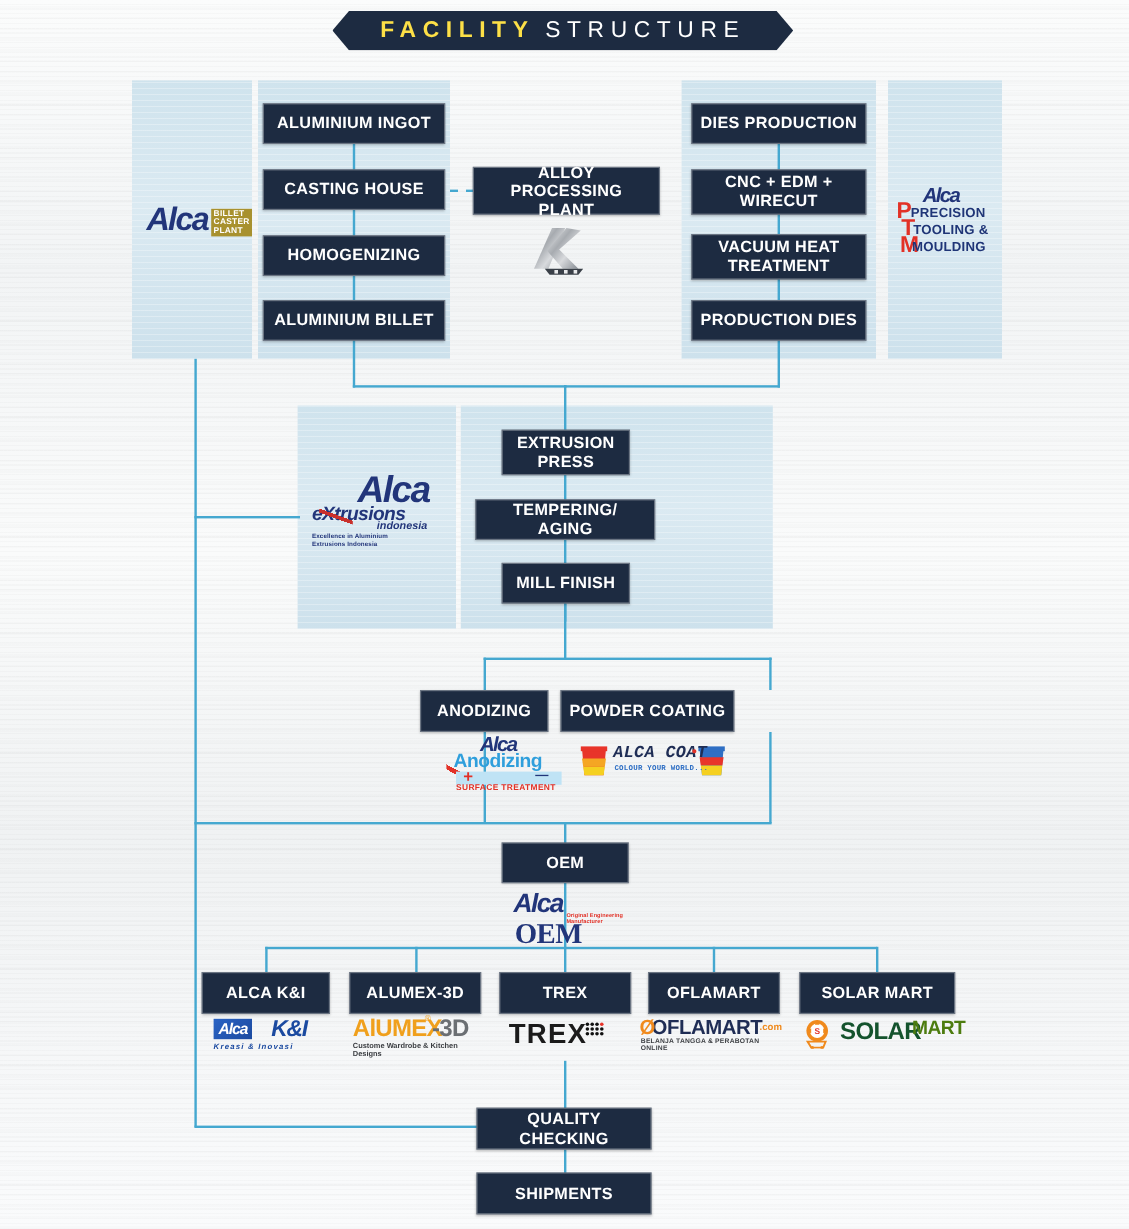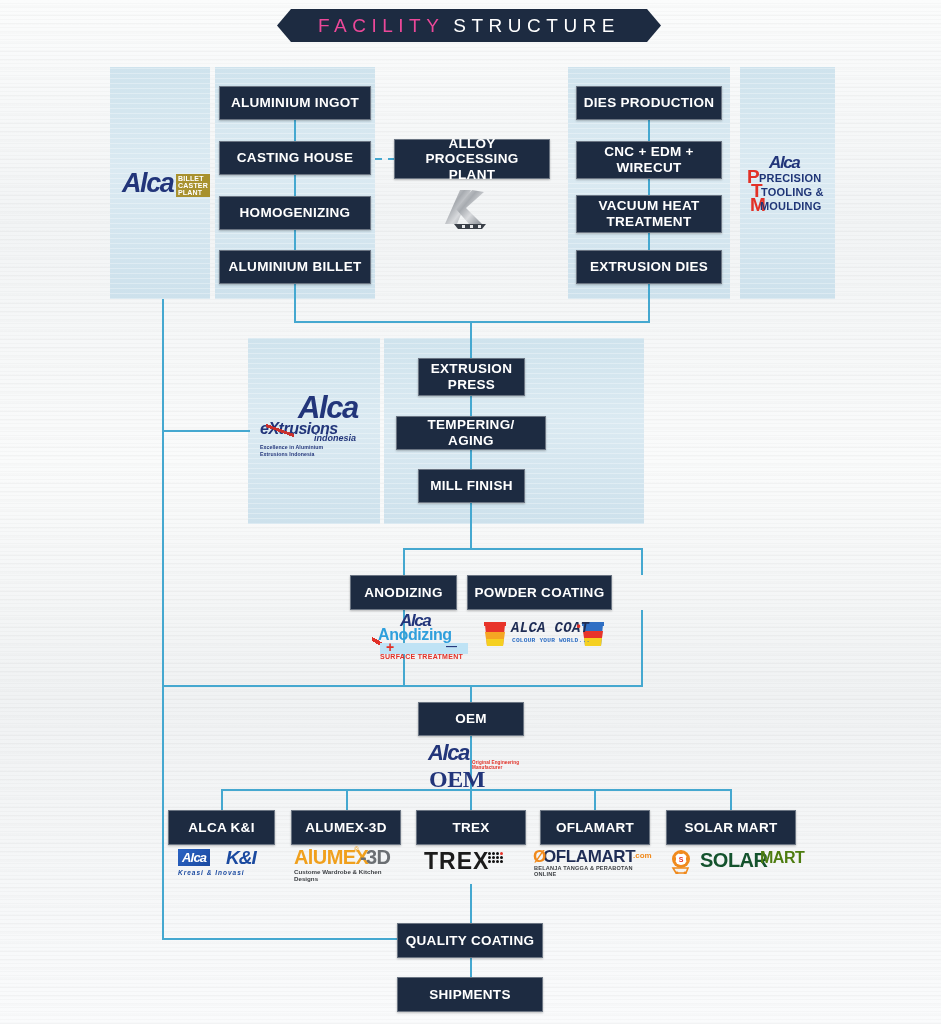--- a/index.html
+++ b/index.html
@@ -13,21 +13,21 @@
   }
   #stage{position:absolute;inset:0;}
 
   
   .banner{
     position:absolute;left:277px;top:9px;width:384px;height:33px;
     background:#1d2b41;
     clip-path:polygon(0 50%,14px 0,370px 0,384px 50%,370px 100%,14px 100%);
     display:flex;align-items:center;justify-content:center;
   }
-  .banner .t1{color:#ec4899;font-weight:normal;font-size:19px;letter-spacing:5.5px;}
+  .banner .t1{color:#fde047;font-weight:bold;font-size:19px;letter-spacing:5.5px;}
   .banner .t2{color:#fff;font-weight:400;font-size:19px;letter-spacing:5.5px;margin-left:9px;}
 
   
   .panel{position:absolute;background:linear-gradient(180deg,#cfe3ed 0%,#d9e9f1 45%,#cde1ec 100%);
          box-shadow:0 0 0 0 rgba(0,0,0,0);}
   .panel.textured{
     background-image:
       repeating-linear-gradient(0deg, rgba(255,255,255,0.30) 0px, rgba(255,255,255,0.30) 1px, rgba(255,255,255,0) 1px, rgba(255,255,255,0) 5px),
       linear-gradient(180deg,#cfe3ed 0%,#dbeaf2 45%,#cde1ec 100%);
   }
@@ -163,21 +163,21 @@
       <path d="M18 38 L50 38 L46 43 L22 43 Z" fill="#3a4048"></path>
       <rect x="26" y="39" width="3" height="3" fill="#e9eaec"></rect>
       <rect x="34" y="39" width="3" height="3" fill="#e9eaec"></rect>
       <rect x="42" y="39" width="3" height="3" fill="#e9eaec"></rect>
     </svg>
   </div>
 
   <div class="node" style="left:576px;top:86px;width:146px;height:34px;">DIES PRODUCTION</div>
   <div class="node" style="left:576px;top:141px;width:146px;height:38px;">CNC + EDM + WIRECUT</div>
   <div class="node" style="left:576px;top:195px;width:146px;height:38px;">VACUUM HEAT TREATMENT</div>
-  <div class="node" style="left:576px;top:250px;width:146px;height:34px;">EXTRUSION DIES</div>
+  <div class="node" style="left:576px;top:250px;width:146px;height:34px;">PRODUCTION DIES</div>
 
   <div class="logo" style="left:745px;top:155px;width:86px;height:62px;">
     <span class="alca" style="font-size:17px;position:absolute;left:24px;top:-2px;">Alca</span>
     <span class="ptm-init" style="left:2px;top:14px;">P</span>
     <span class="ptm-init" style="left:6px;top:28px;">T</span>
     <span class="ptm-init" style="left:5px;top:42px;">M</span>
     <span class="ptm-word" style="position:absolute;left:14px;top:18px;">PRECISION</span>
     <span class="ptm-word" style="position:absolute;left:16px;top:32px;">TOOLING &amp;</span>
     <span class="ptm-word" style="position:absolute;left:15px;top:46px;">MOULDING</span>
   </div>
@@ -290,16 +290,16 @@
       <path d="M22 11 L18 9 L18 13 Z" fill="#f08a1d"></path>
       <text x="13" y="14" font-size="7" font-family="Liberation Sans" font-weight="bold" fill="#e23127" text-anchor="middle">S</text>
       <path d="M5 20 H20 L18 25 H8 Z" fill="none" stroke="#f08a1d" stroke-width="1.6"></path>
       <circle cx="9" cy="25" r="1.4" fill="#f08a1d"></circle>
       <circle cx="17" cy="25" r="1.4" fill="#f08a1d"></circle>
     </svg>
     <span style="position:absolute;left:32px;top:1px;font-weight:bold;font-size:20px;color:#14532d;letter-spacing:-.5px;">SOLAR</span>
     <span style="position:absolute;left:92px;top:1px;font-weight:bold;font-size:16px;color:#4d7c0f;letter-spacing:-.5px;">MART</span>
   </div>
 
-  <div class="node" style="left:397px;top:923px;width:146px;height:35px;">QUALITY COATING</div>
+  <div class="node" style="left:397px;top:923px;width:146px;height:35px;">QUALITY CHECKING</div>
   <div class="node" style="left:397px;top:977px;width:146px;height:35px;">SHIPMENTS</div>
 
 </div>
 
 </body></html>

